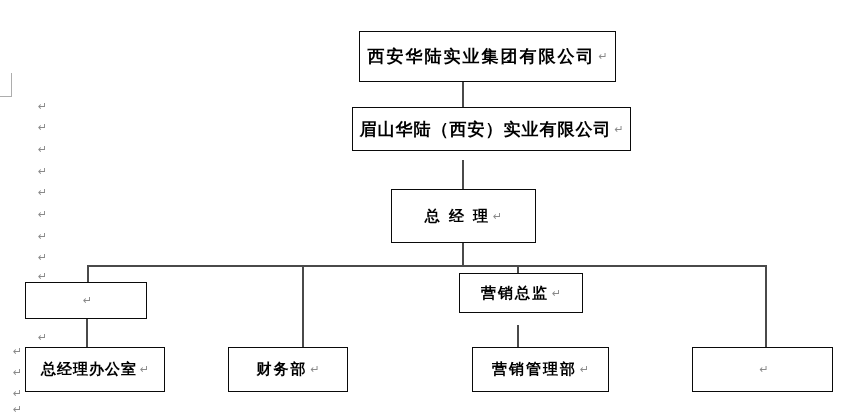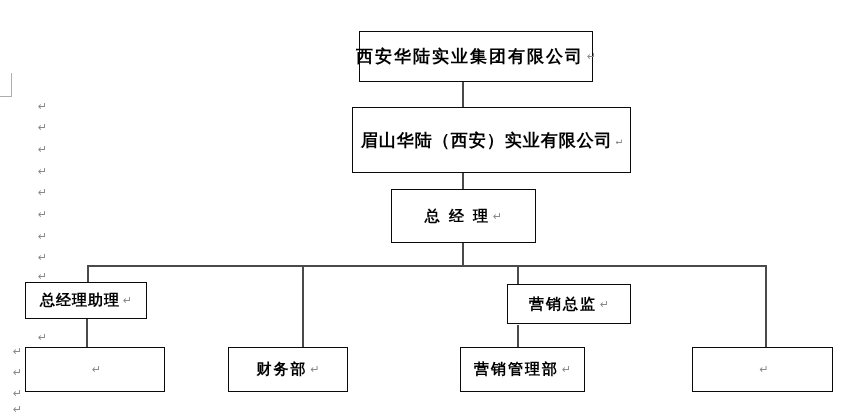--- a/index.html
+++ b/index.html
@@ -69,55 +69,55 @@
   <div class="line" style="left:462px;top:160px;width:1.5px;height:29px;"></div>
   <div class="line" style="left:462px;top:234px;width:1.5px;height:32px;"></div>
   <div class="line" style="left:87px;top:265px;width:680px;height:2px;"></div>
   <div class="line" style="left:87px;top:267px;width:1.5px;height:15px;"></div>
   <div class="line" style="left:302px;top:267px;width:1.5px;height:80px;"></div>
   <div class="line" style="left:517px;top:267px;width:1.5px;height:18px;"></div>
   <div class="line" style="left:765px;top:267px;width:1.5px;height:80px;"></div>
   <div class="line" style="left:86px;top:319px;width:1.5px;height:28px;"></div>
   <div class="line" style="left:517px;top:325px;width:1.5px;height:22px;"></div>
 
-  <div class="obox fs17" style="left:359px;top:31px;width:234px;height:51px;">
+  <div class="obox fs17" style="left:359px;top:31px;width:257px;height:51px;">
     <span class="lbl">西安华陆实业集团有限公司</span>
       <span class="rm-inline">↵</span>
   </div>
 
-  <div class="obox fs17" style="left:352px;top:107px;width:279px;height:66px;font-family:Liberation Mono, monospace;">
+  <div class="obox fs17" style="left:352px;top:107px;width:279px;height:44px;">
     <span class="lbl" style="letter-spacing:1px;">眉山华陆（西安）实业有限公司</span>
       <span class="rm-inline">↵</span>
   </div>
 
   <div class="obox fs15" style="left:391px;top:189px;width:145px;height:54px;">
     <span class="lbl">总 经 理</span>
       <span class="rm-inline">↵</span>
   </div>
 
   <div class="obox fs15" style="left:25px;top:282px;width:122px;height:37px;">
-    <span class="lbl" style="letter-spacing:1px;">总经理助理</span>
       <span class="rm-inline">↵</span>
   </div>
 
-  <div class="obox fs15" style="left:459px;top:284px;width:124px;height:40px;margin-left:48px;">
+  <div class="obox fs15" style="left:459px;top:273px;width:124px;height:40px;">
     <span class="lbl">营销总监</span>
       <span class="rm-inline">↵</span>
   </div>
 
   <div class="obox fs15" style="left:25px;top:347px;width:140px;height:45px;">
+    <span class="lbl" style="letter-spacing:1px;">总经理办公室</span>
       <span class="rm-inline">↵</span>
   </div>
 
   <div class="obox fs15" style="left:228px;top:347px;width:120px;height:45px;">
     <span class="lbl">财务部</span>
       <span class="rm-inline">↵</span>
   </div>
 
-  <div class="obox fs15" style="left:460px;top:347px;width:125px;height:45px;">
+  <div class="obox fs15" style="left:472px;top:347px;width:137px;height:45px;">
     <span class="lbl">营销管理部</span>
       <span class="rm-inline">↵</span>
   </div>
 
   <div class="obox fs15" style="left:692px;top:347px;width:141px;height:45px;">
       <span class="rm-inline">↵</span>
   </div>
 
 </div>
 

